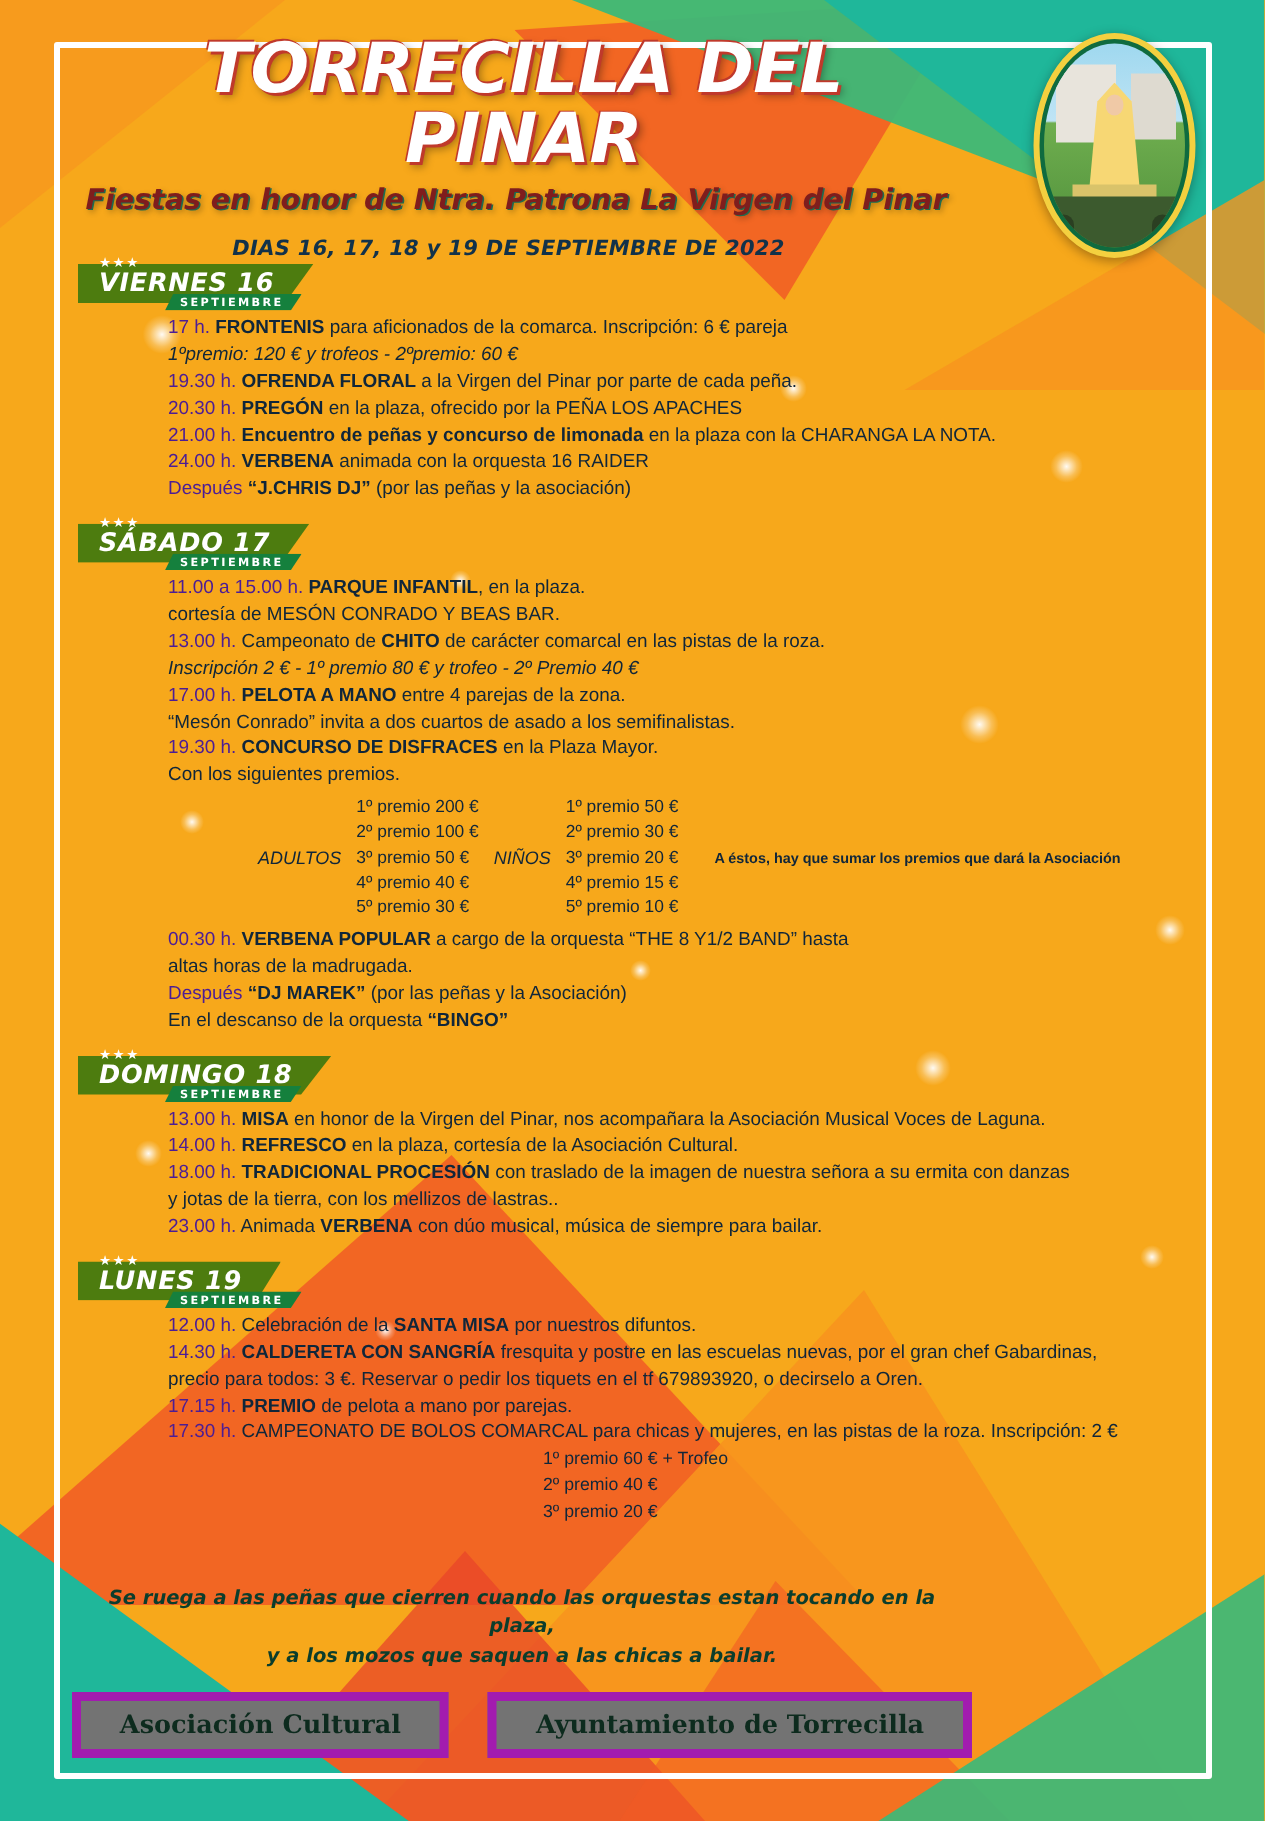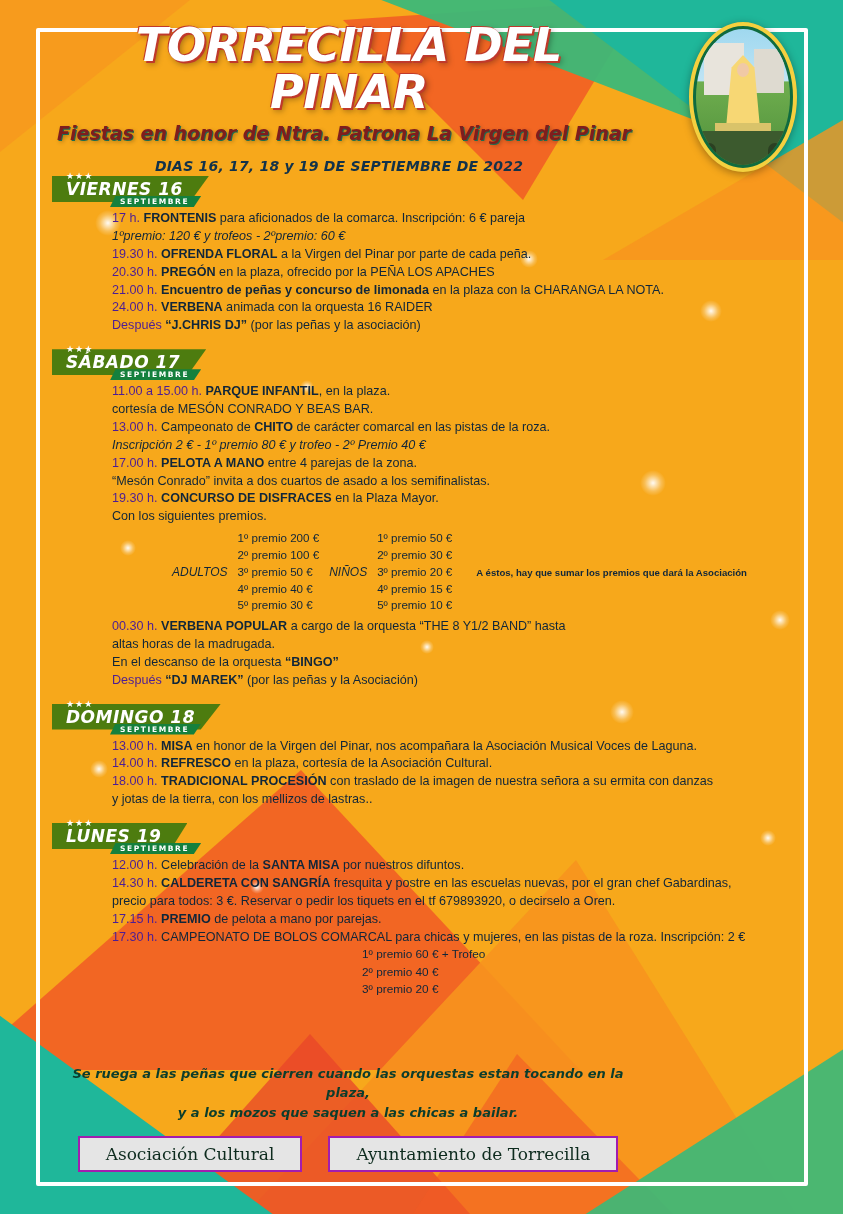--- a/index.html
+++ b/index.html
@@ -201,25 +201,25 @@
 
   
   .footer { position:absolute; left:0; bottom:42px; width:696px; text-align:center; }
   .foot-note {
     font-family:"DejaVu Sans", sans-serif;
     font-weight:bold; font-style:italic; font-size:13px;
     color:#0b3d2c; line-height:1.5; margin:0 60px 14px 60px;
   }
   .foot-boxes { display:flex; justify-content:center; gap:26px; }
   .foot-box {
-    border:2px solid #a21caf;
-    background:#e5e5e5;
+    border:6px solid #a21caf;
+    background:#737373;
     padding:6px 26px;
     font-family:"DejaVu Serif", serif;
-    font-weight:normal; font-size:17px; color:#0d2b1e;
+    font-weight:bold; font-size:17px; color:#0d2b1e;
   }
 </style>
 </head>
 <body>
 
 <div id="poster">
 
   <div class="bg">
     <div class="shape-left-top"></div>
     <div class="shape-orange-top"></div>
@@ -316,36 +316,37 @@
             <div>2º premio 30 €</div>
             <div>3º premio 20 €</div>
             <div>4º premio 15 €</div>
             <div>5º premio 10 €</div>
           </div>
           <div class="note">A éstos, hay que sumar los premios que dará la Asociación</div>
         </div>
 
         <p class="line"><span class="t">00.30 h.</span><span class="b"> VERBENA POPULAR</span><span> a cargo de la orquesta “THE 8 Y1/2 BAND” hasta</span></p>
         <p class="line"><span>altas horas de la madrugada.</span></p>
+        <p class="line"><span class="t">Después</span><span class="b"> “DJ MAREK”</span><span> (por las peñas y la Asociación)</span></p>
         <p class="line"><span>En el descanso de la orquesta </span><span class="b">“BINGO”</span></p>
-        <p class="line"><span class="t">Después</span><span class="b"> “DJ MAREK”</span><span> (por las peñas y la Asociación)</span></p>
       </div>
     </div>
 
     <div class="day-block" style="margin-top:14px;">
       <div class="banner-wrap">
         <div class="banner">DOMINGO 18</div>
         <div class="banner-star">★★★</div>
         <div class="banner-month">SEPTIEMBRE</div>
       </div>
       <div class="lines">
         <p class="line"><span class="t">13.00 h.</span><span class="b"> MISA</span><span> en honor de la Virgen del Pinar, nos acompañara la Asociación Musical Voces de Laguna.</span></p>
         <p class="line"><span class="t">14.00 h.</span><span class="b"> REFRESCO</span><span> en la plaza, cortesía de la Asociación Cultural.</span></p>
         <p class="line"><span class="t">18.00 h.</span><span class="b"> TRADICIONAL PROCESIÓN</span><span> con traslado de la imagen de nuestra señora a su ermita con danzas</span></p>
         <p class="line"><span>y jotas de la tierra, con los mellizos de lastras..</span></p>
+        <p class="line"><span class="t">23.00 h.</span><span> Animada </span><span class="b">VERBENA</span><span> con  dúo musical, música de siempre para bailar.</span></p>
       </div>
     </div>
 
     <div class="day-block" style="margin-top:14px;">
       <div class="banner-wrap">
         <div class="banner">LUNES 19</div>
         <div class="banner-star">★★★</div>
         <div class="banner-month">SEPTIEMBRE</div>
       </div>
       <div class="lines">

